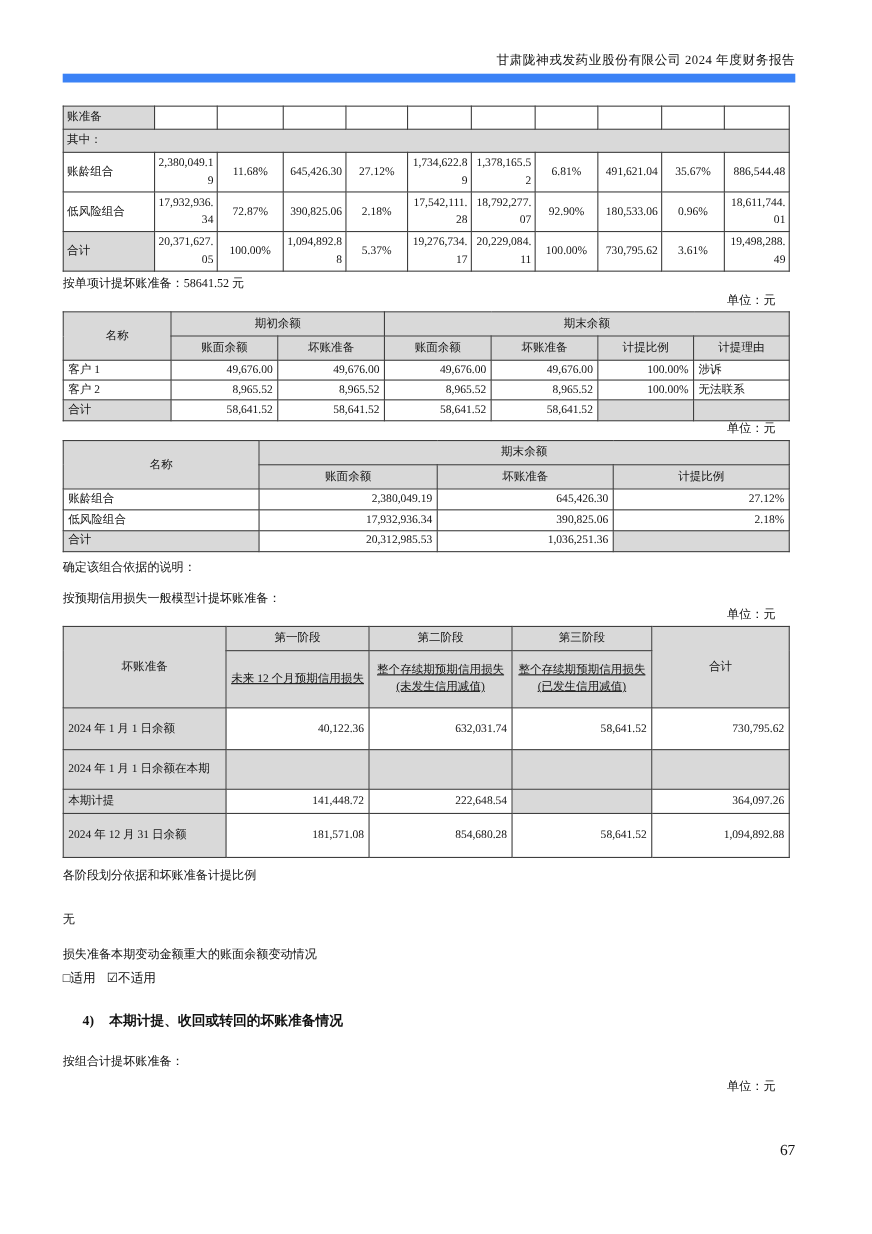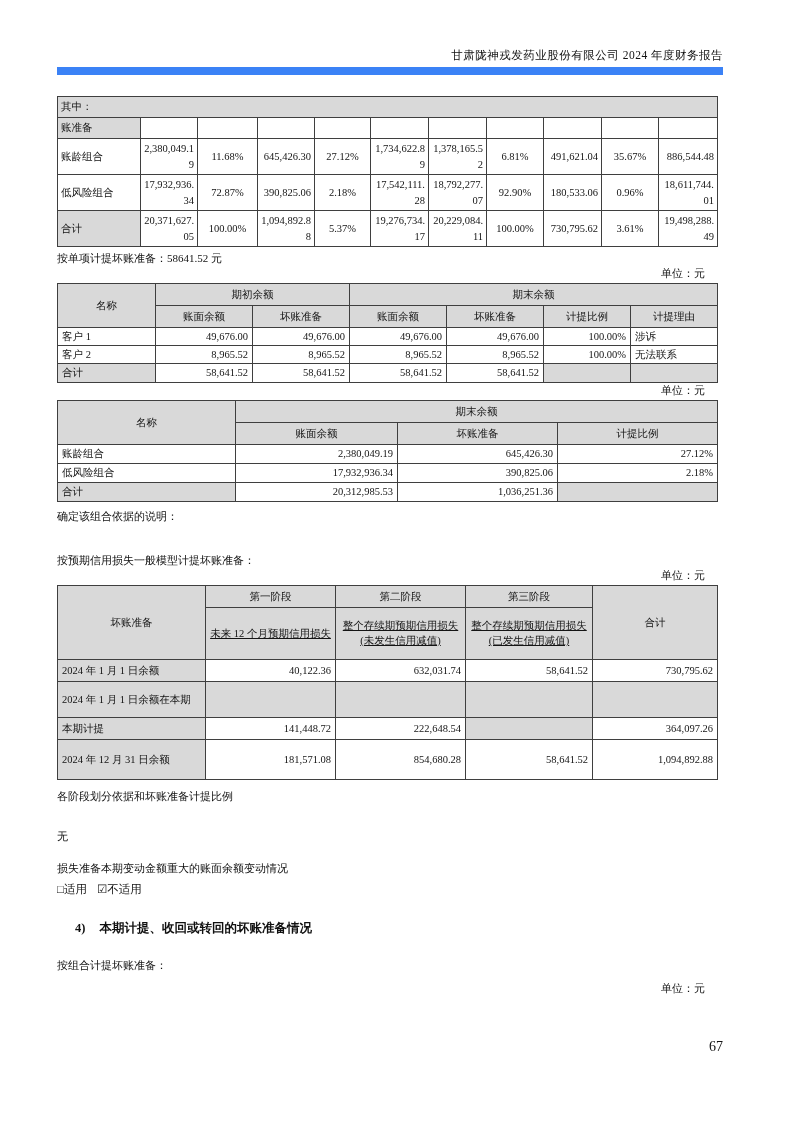--- a/index.html
+++ b/index.html
@@ -24,21 +24,21 @@
   .t1 td{padding:0 3px;word-break:break-all;}
   td.g{background:#d9d9d9;}
   td.al-l{text-align:left;}
   td.al-c{text-align:center;}
   td.al-r{text-align:right;}
   .note{font-size:11px;line-height:16px;margin:0;}
   .unit{font-size:11px;line-height:15px;text-align:right;padding-right:18px;}
   .mt2{margin-top:2px;} .mt3{margin-top:3px;} .mt6{margin-top:6px;}
   .mt8{margin-top:8px;} .mt16{margin-top:16px;} .mt18{margin-top:18px;}
   .mt20{margin-top:20px;} .mt21{margin-top:21px;} .mt24{margin-top:24px;}
-  .mt28{margin-top:28px;}
+  .mt28{margin-top:12px;}
   .checkline{display:flex;gap:10px;font-size:11.5px;}
   .heading{
     display:flex;gap:14px;margin-left:18px;font-weight:bold;
     font-size:12.5px;line-height:22px;
   }
   .pageno{position:absolute;top:1039px;right:70px;font-size:14px;}
 </style>
 </head>
 <body>
 
@@ -55,34 +55,34 @@
         <col style="width: 56px;">
         <col style="width: 58px;">
         <col style="width: 58px;">
         <col style="width: 57px;">
         <col style="width: 58px;">
         <col style="width: 57px;">
         <col style="width: 59px;">
       </colgroup>
       <tbody>
         <tr style="height: 21px;">
+          <td class="g al-l">账准备</td>
+          <td class="al-l"></td>
+          <td class="al-l"></td>
+          <td class="al-l"></td>
+          <td class="al-l"></td>
+          <td class="al-l"></td>
+          <td class="al-l"></td>
+          <td class="al-l"></td>
+          <td class="al-l"></td>
+          <td class="al-l"></td>
+          <td class="al-l"></td>
+        </tr>
+        <tr style="height: 21px;">
           <td colspan="11" class="g al-l">其中：</td>
-        </tr>
-        <tr style="height: 21px;">
-          <td class="g al-l">账准备</td>
-          <td class="al-l"></td>
-          <td class="al-l"></td>
-          <td class="al-l"></td>
-          <td class="al-l"></td>
-          <td class="al-l"></td>
-          <td class="al-l"></td>
-          <td class="al-l"></td>
-          <td class="al-l"></td>
-          <td class="al-l"></td>
-          <td class="al-l"></td>
         </tr>
         <tr style="height: 36px;">
           <td class="al-l">账龄组合</td>
           <td class="al-r">2,380,049.19</td>
           <td class="al-c">11.68%</td>
           <td class="al-r">645,426.30</td>
           <td class="al-c">27.12%</td>
           <td class="al-r">1,734,622.89</td>
           <td class="al-r">1,378,165.52</td>
           <td class="al-c">6.81%</td>
@@ -234,21 +234,21 @@
           <td class="g al-c">第一阶段</td>
           <td class="g al-c">第二阶段</td>
           <td class="g al-c">第三阶段</td>
           <td rowspan="2" class="g al-c">合计</td>
         </tr>
         <tr style="height: 52px; text-decoration: underline;">
           <td class="g al-c">未来 12 个月预期信用损失</td>
           <td class="g al-c">整个存续期预期信用损失(未发生信用减值)</td>
           <td class="g al-c">整个存续期预期信用损失(已发生信用减值)</td>
         </tr>
-        <tr style="height: 22px;">
+        <tr style="height: 38px;">
           <td class="g al-l">2024 年 1 月 1 日余额</td>
           <td class="al-r">40,122.36</td>
           <td class="al-r">632,031.74</td>
           <td class="al-r">58,641.52</td>
           <td class="al-r">730,795.62</td>
         </tr>
         <tr style="height: 36px;">
           <td class="g al-l">2024 年 1 月 1 日余额在本期</td>
           <td class="g al-c"></td>
           <td class="g al-c"></td>

